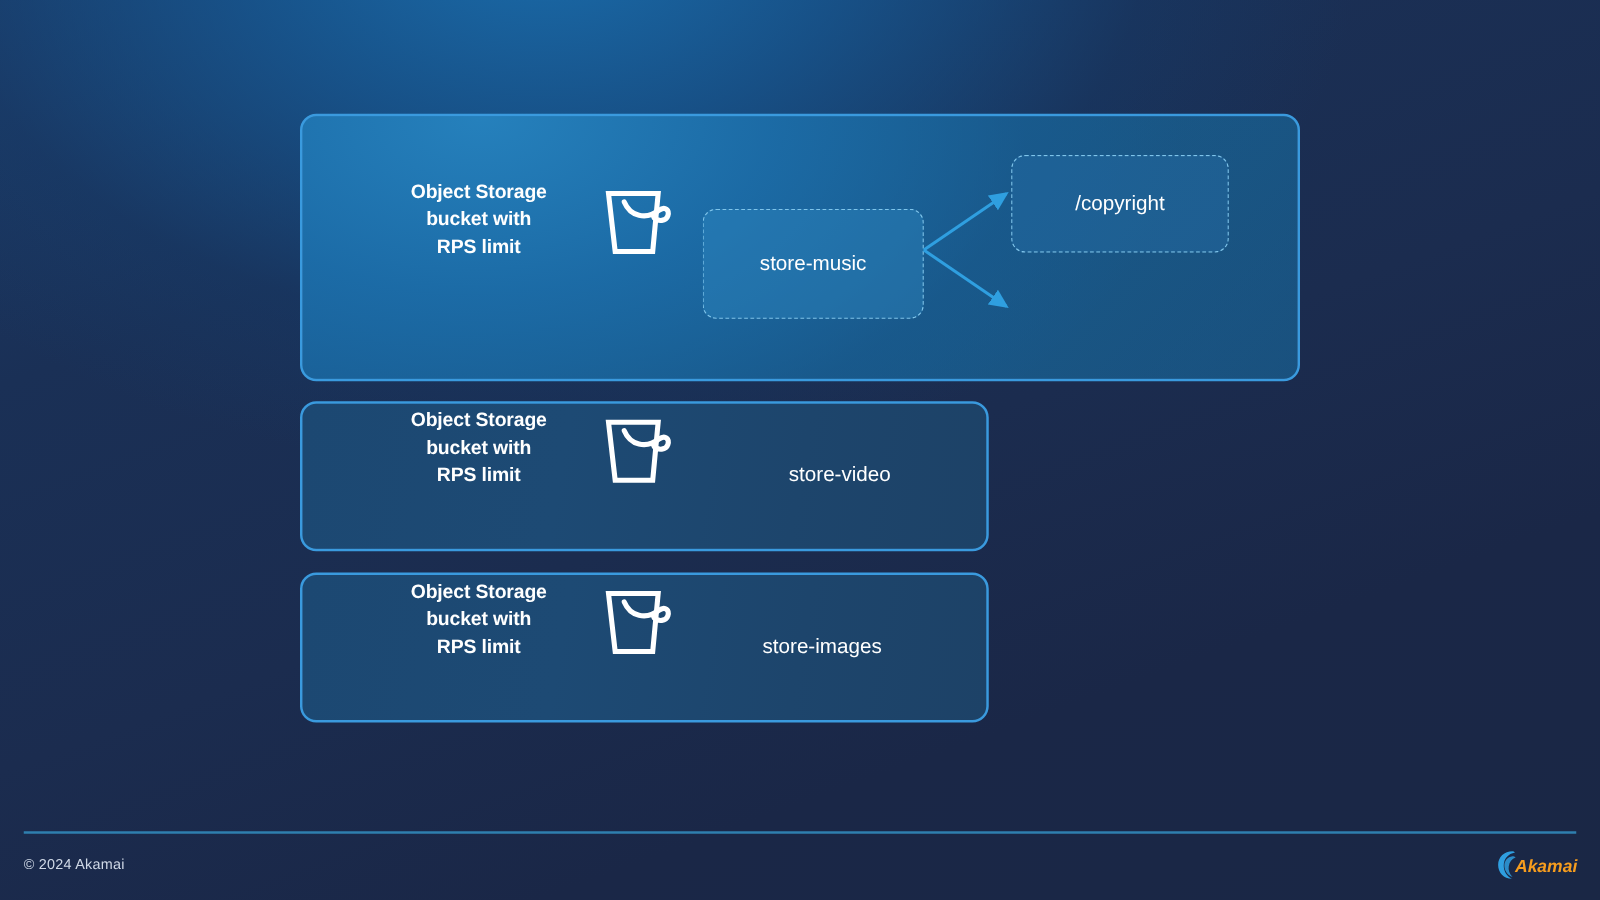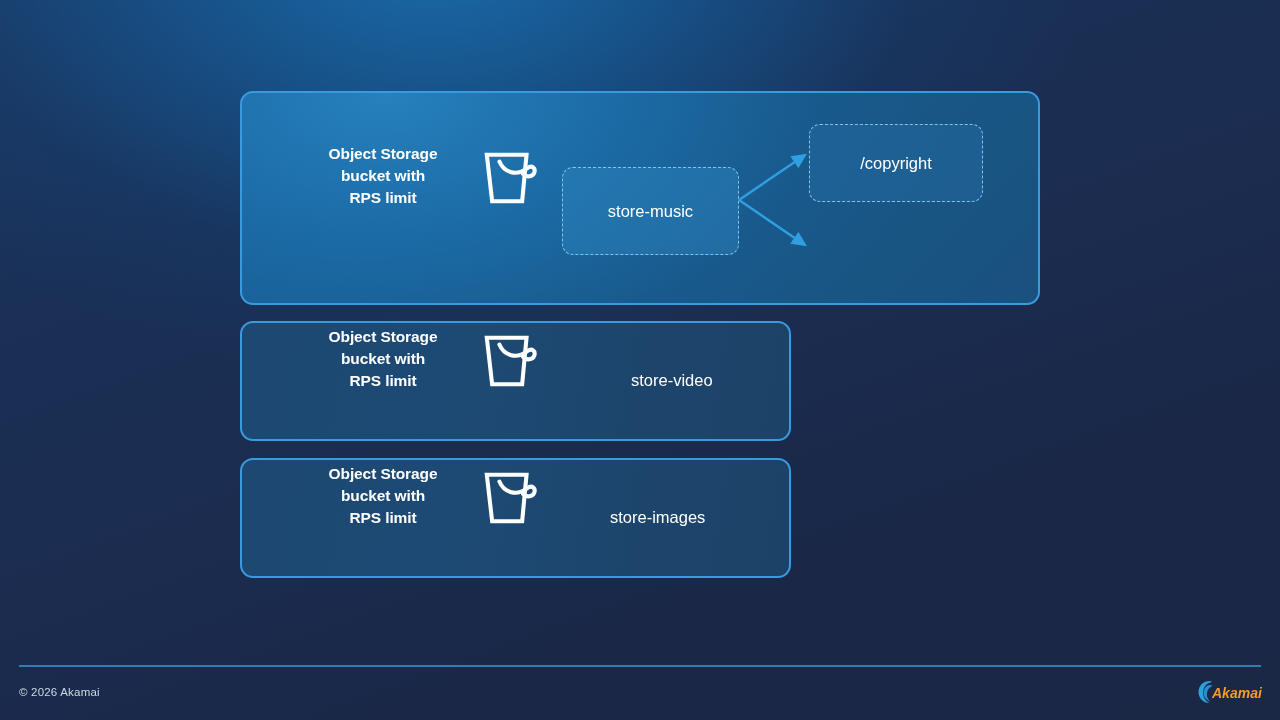--- a/index.html
+++ b/index.html
@@ -233,21 +233,21 @@
       </div>
       <svg class="bucket-icon" viewBox="0 0 64 64">
         <path d="M6 8 H47 L42.5 56 H11.5 Z" fill="none" stroke="#ffffff" stroke-width="4.2" stroke-linejoin="miter"></path>
         <path d="M19 15 C24 27, 37 30, 47.5 22 C53 18, 56.5 22, 55 26.5 C53.5 31, 47 31.5, 43.5 28" fill="none" stroke="#ffffff" stroke-width="4.2" stroke-linecap="round" stroke-linejoin="round"></path>
       </svg>
     </div>
     <div class="bucket-name name-images">store-images</div>
   </div>
 
   <div class="footer-rule"></div>
-  <div class="footer-copy">© 2026 Akamai</div>
+  <div class="footer-copy">© 2024 Akamai</div>
 
   <svg class="akamai-logo" viewBox="0 0 144 52">
     <g>
       <path d="M26 4 C13 4, 3 13, 3 26 C3 38, 12 48, 25 48 C17 44, 12 36, 12 27 C12 16, 19 8, 30 6 C28.7 4.7, 27.4 4, 26 4 Z" fill="#2f9fe0"></path>
       <path d="M26 12 C18 13, 13 19, 13 27 C13 35, 18 42, 26 45 C21 40, 19 34, 20 28 C21 21, 25 16, 31 14 C29.7 12.8, 27.9 12, 26 12 Z" fill="#2f9fe0" opacity="0.85"></path>
     </g>
     <text x="30" y="37" font-family="'Liberation Sans', sans-serif" font-size="28" font-weight="bold" font-style="italic" fill="#f59c1e">Akamai</text>
   </svg>
 
 </div>

